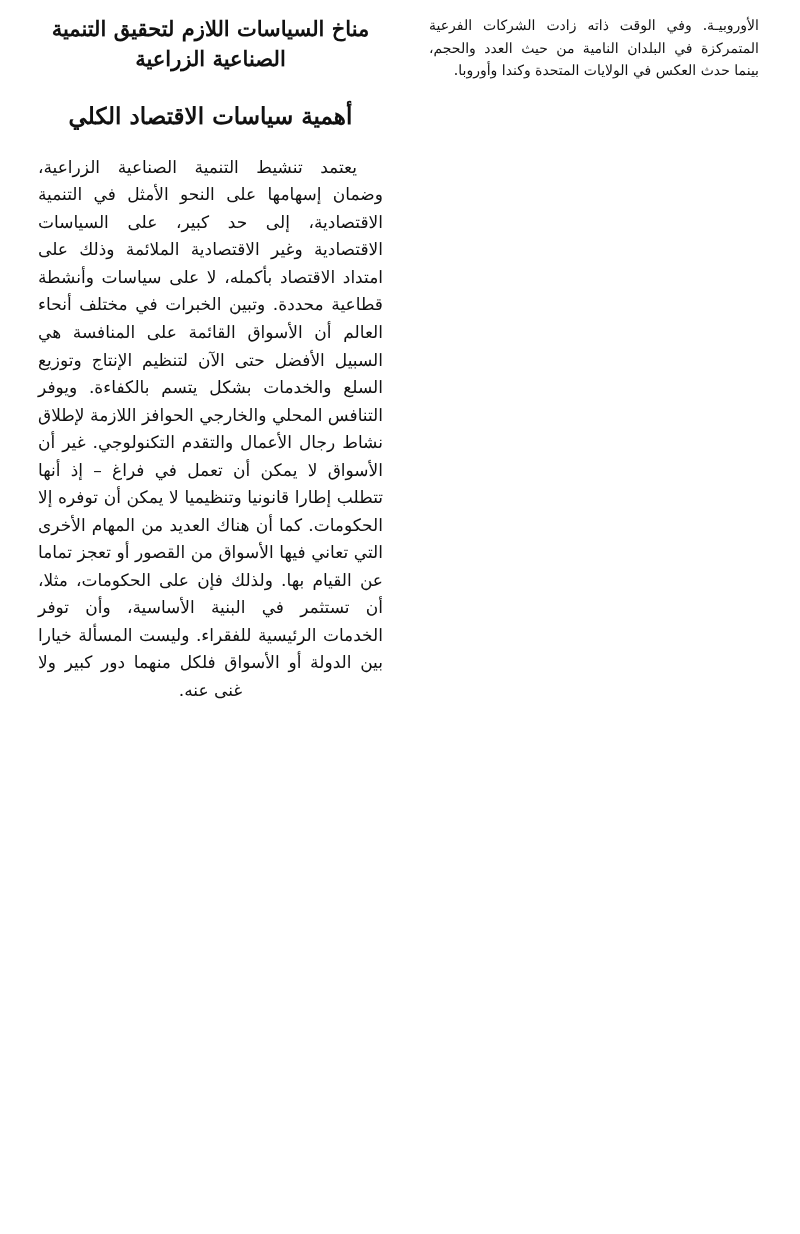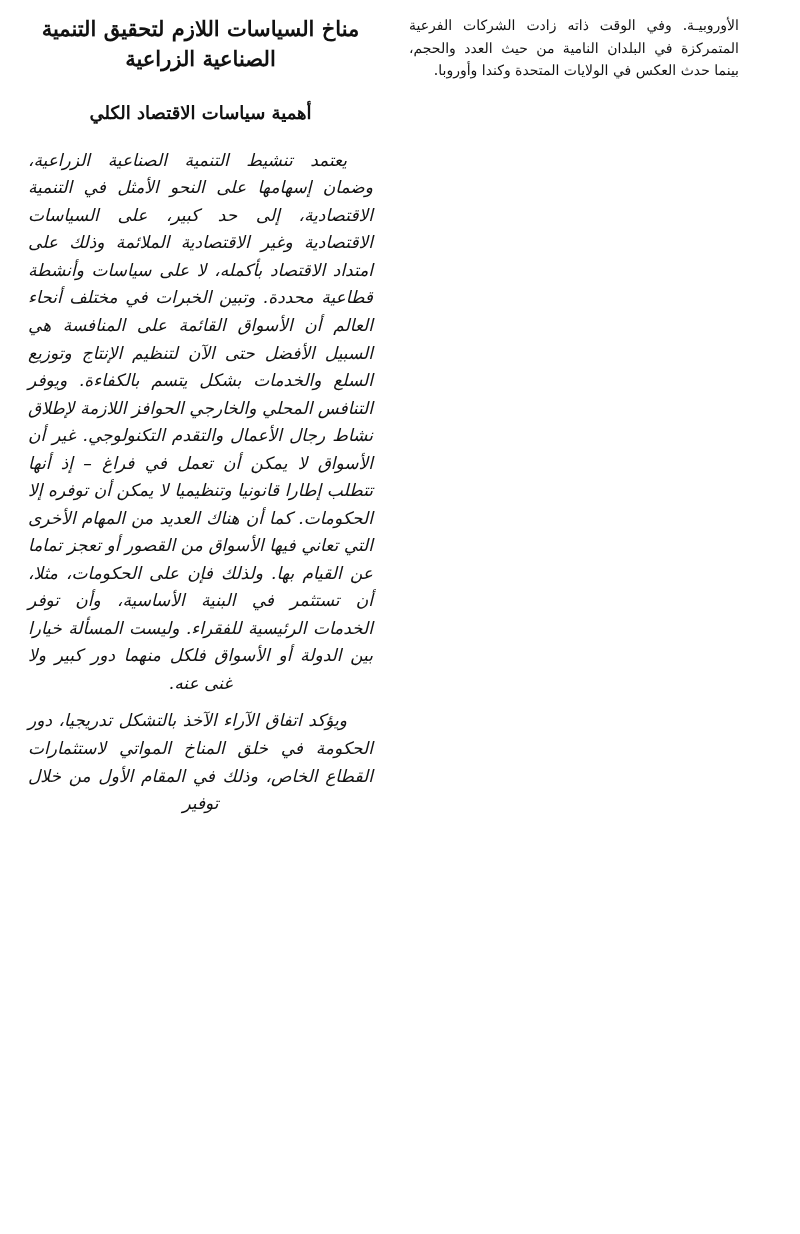--- a/index.html
+++ b/index.html
@@ -26,50 +26,50 @@
     flex-direction: row-reverse;
     justify-content: flex-start;
     align-items: flex-start;
     padding: 14px 28px 0 28px;
     box-sizing: border-box;
     gap: 36px;
   }
   .col {
     width: 345px;
     box-sizing: border-box;
+    margin-left: 10px;
   }
   .col-left {
     width: 330px;
   }
   h1.doc-title {
     font-size: 21px;
     font-weight: bold;
     line-height: 1.42;
     margin: 0 0 26px 0;
     text-align: center;
     letter-spacing: 0;
   }
   h2.section-heading {
-    font-size: 18px;
+    font-size: 23px;
     font-weight: bold;
     line-height: 1.4;
     margin: 0 0 22px 0;
     text-align: center;
   }
   p.body-par {
     font-size: 17px;
     line-height: 1.62;
     margin: 0 0 10px 0;
     text-align: justify;
     text-justify: inter-word;
     text-align-last: center;
   }
   p.body-par.indent {
     text-indent: 26px;
-    font-style: italic;
   }
   p.body-par.flush {
     text-indent: 0;
   }
   .col-left p.body-par {
     text-align: justify;
     text-align-last: right;
     font-size: 14px;
     line-height: 1.62;
   }
@@ -77,21 +77,20 @@
 </head>
 <body>
 
 <div class="page">
   <div class="columns">
 
     <div class="col col-right">
       <h1 class="doc-title">مناخ السياسات اللازم لتحقيق التنمية الصناعية الزراعية</h1>
       <h2 class="section-heading">أهمية سياسات الاقتصاد الكلي</h2>
       <p class="body-par indent">يعتمد تنشيط التنمية الصناعية الزراعية، وضمان إسهامها على النحو الأمثل في التنمية الاقتصادية، إلى حد كبير، على السياسات الاقتصادية وغير الاقتصادية الملائمة وذلك على امتداد الاقتصاد بأكمله، لا على سياسات وأنشطة قطاعية محددة. وتبين الخبرات في مختلف أنحاء العالم أن الأسواق القائمة على المنافسة هي السبيل الأفضل حتى الآن لتنظيم الإنتاج وتوزيع السلع والخدمات بشكل يتسم بالكفاءة. ويوفر التنافس المحلي والخارجي الحوافز اللازمة لإطلاق نشاط رجال الأعمال والتقدم التكنولوجي. غير أن الأسواق لا يمكن أن تعمل في فراغ – إذ أنها تتطلب إطارا قانونيا وتنظيميا لا يمكن أن توفره إلا الحكومات. كما أن هناك العديد من المهام الأخرى التي تعاني فيها الأسواق من القصور أو تعجز تماما عن القيام بها. ولذلك فإن على الحكومات، مثلا، أن تستثمر في البنية الأساسية، وأن توفر الخدمات الرئيسية للفقراء. وليست المسألة خيارا بين الدولة أو الأسواق  فلكل منهما دور كبير ولا غنى عنه.</p>
-      <p class="body-par indent">ويؤكد اتفاق الآراء الآخذ بالتشكل تدريجيا، دور الحكومة في خلق المناخ المواتي لاستثمارات القطاع الخاص، وذلك في المقام الأول من خلال توفير</p>
     </div>
 
     <div class="col col-left">
       <p class="body-par flush">الأوروبيـة. وفي الوقت ذاته زادت الشركات الفرعية المتمركزة في البلدان النامية من حيث العدد والحجم، بينما حدث العكس في الولايات المتحدة وكندا وأوروبا.</p>
     </div>
 
   </div>
 </div>
 
 </body></html>

